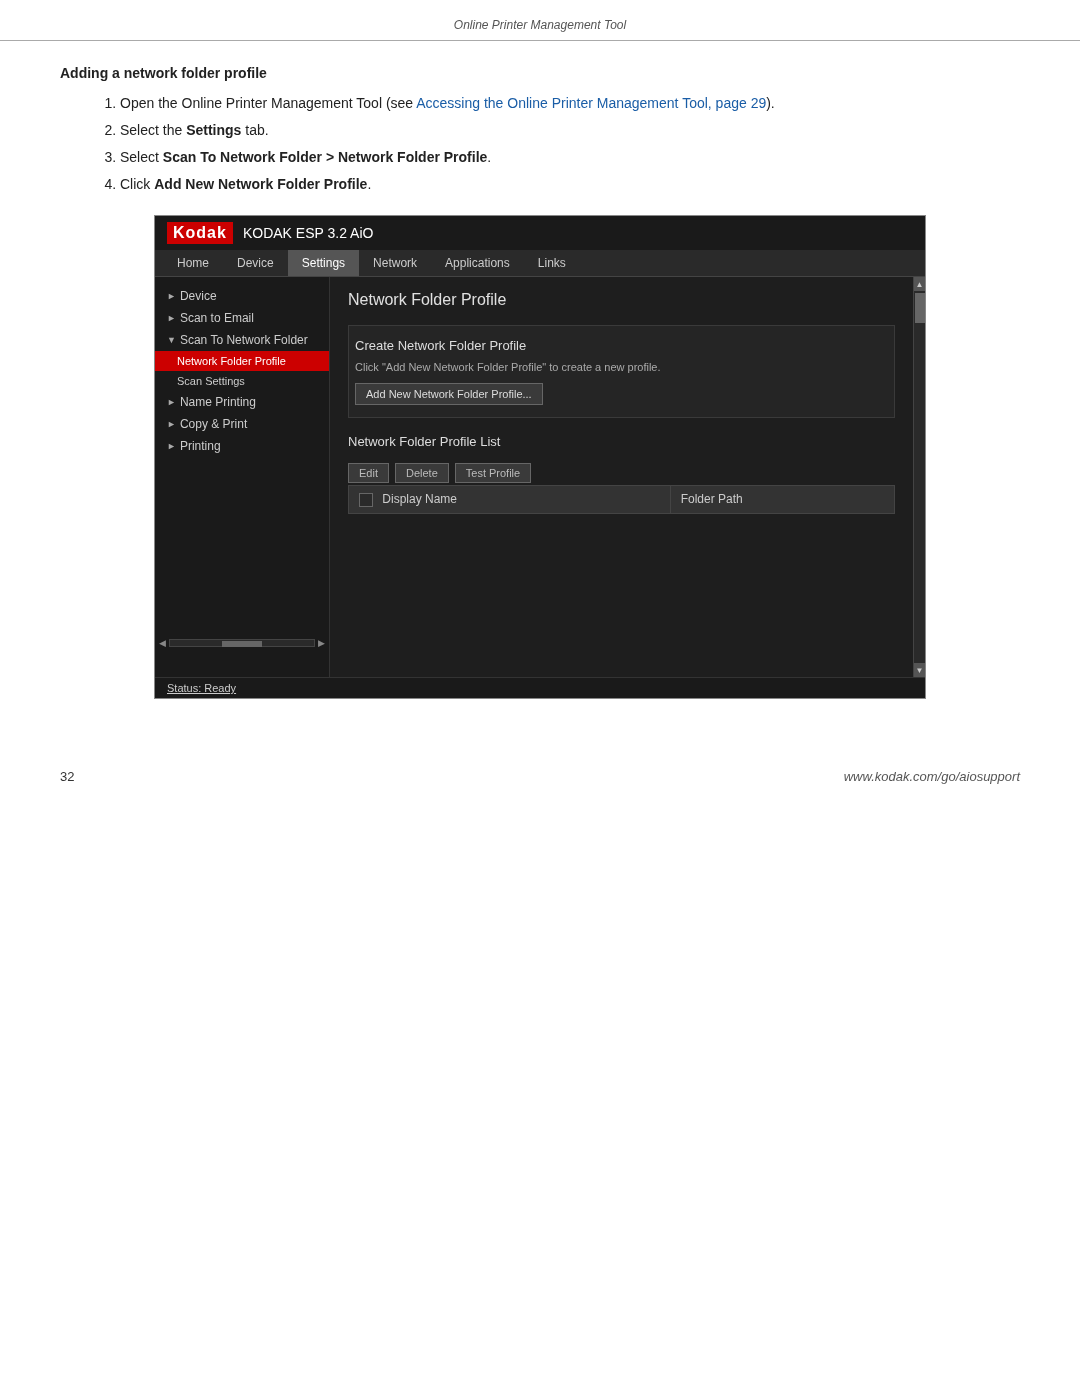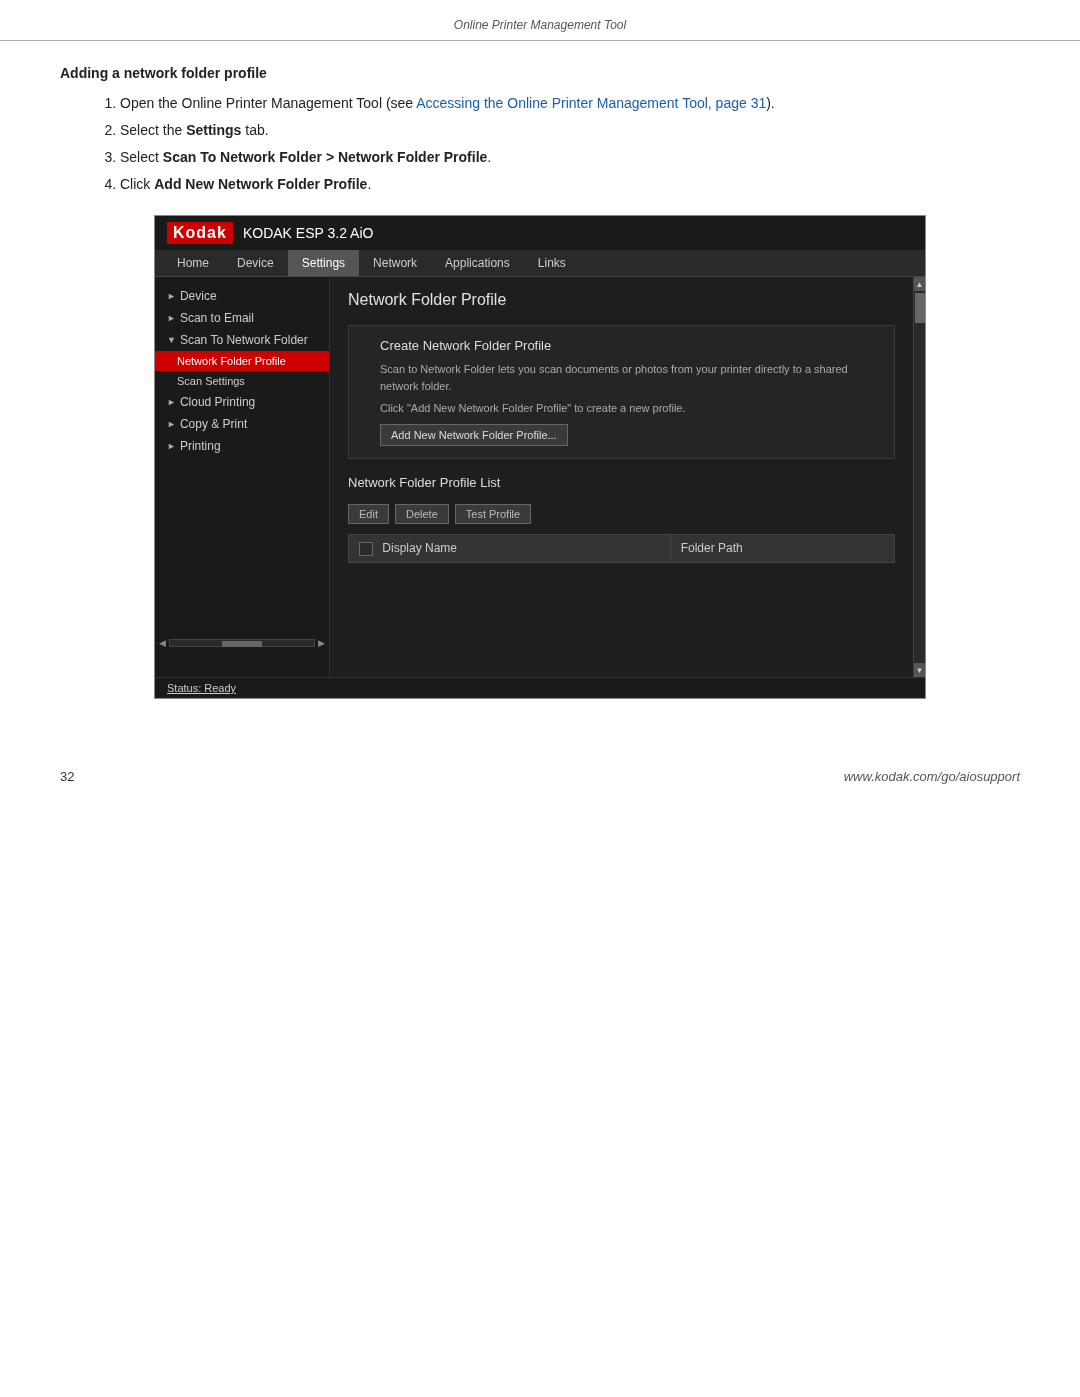--- a/index.html
+++ b/index.html
@@ -190,21 +190,21 @@
       color: #e0e0e0;
       font-weight: normal;
       margin-bottom: 16px;
     }
 
     
     .section-card {
       background: #252525;
       border: 1px solid #3a3a3a;
       margin-bottom: 16px;
-      padding: 12px 31px;
+      padding: 12px 6px;
     }
     .section-card-title {
       font-size: 13px;
       color: #ddd;
       font-weight: normal;
       margin-bottom: 8px;
     }
     .section-card-desc {
       font-size: 11px;
       color: #aaa;
@@ -228,21 +228,21 @@
 
     
     .profile-list-title {
       font-size: 13px;
       color: #ddd;
       margin-bottom: 14px;
     }
     .profile-list-buttons {
       display: flex;
       gap: 6px;
-      margin-bottom: 10px;
+      margin-bottom: 2px;
     }
     .btn-small {
       background: #3a3a3a;
       border: 1px solid #666;
       color: #bbb;
       font-size: 11px;
       padding: 3px 10px;
       cursor: pointer;
     }
 
@@ -305,21 +305,21 @@
 <div class="page-header">
   <span>Online Printer Management Tool</span>
 </div>
 
 <div class="page-content">
 
   <div class="section-heading">Adding a network folder profile</div>
 
   <ol class="instructions">
     <li>
-      Open the Online Printer Management Tool (see <span class="link">Accessing the Online Printer Management Tool, page 31</span>).
+      Open the Online Printer Management Tool (see <span class="link">Accessing the Online Printer Management Tool, page 29</span>).
     </li>
     <li>
       Select the <span class="bold">Settings</span> tab.
     </li>
     <li>
       Select <span class="bold">Scan To Network Folder &gt; Network Folder Profile</span>.
     </li>
     <li>
       Click <span class="bold">Add New Network Folder Profile</span>.
     </li>
@@ -357,21 +357,21 @@
           <span>Scan To Network Folder</span>
         </div>
         <div class="sidebar-item child active-highlight">
           <span>Network Folder Profile</span>
         </div>
         <div class="sidebar-item child">
           <span>Scan Settings</span>
         </div>
         <div class="sidebar-item parent">
           <span class="sidebar-arrow">►</span>
-          <span>Cloud Printing</span>
+          <span>Name Printing</span>
         </div>
         <div class="sidebar-item parent">
           <span class="sidebar-arrow">►</span>
           <span>Copy &amp; Print</span>
         </div>
         <div class="sidebar-item parent">
           <span class="sidebar-arrow">►</span>
           <span>Printing</span>
         </div>
 
@@ -382,21 +382,20 @@
           </div>
           <span style="color:#888;font-size:9px;cursor:pointer;">▶</span>
         </div>
       </div>
 
       <div class="main-panel">
         <div class="page-title">Network Folder Profile</div>
 
         <div class="section-card">
           <div class="section-card-title">Create Network Folder Profile</div>
-          <div class="section-card-desc">Scan to Network Folder lets you scan documents or photos from your printer directly to a shared network folder.</div>
           <div class="section-card-note">Click "Add New Network Folder Profile" to create a new profile.</div>
           <button class="btn-add">Add New Network Folder Profile...</button>
         </div>
 
         <div>
           <div class="profile-list-title">Network Folder Profile List</div>
           <div class="profile-list-buttons">
             <button class="btn-small">Edit</button>
             <button class="btn-small">Delete</button>
             <button class="btn-small">Test Profile</button>

